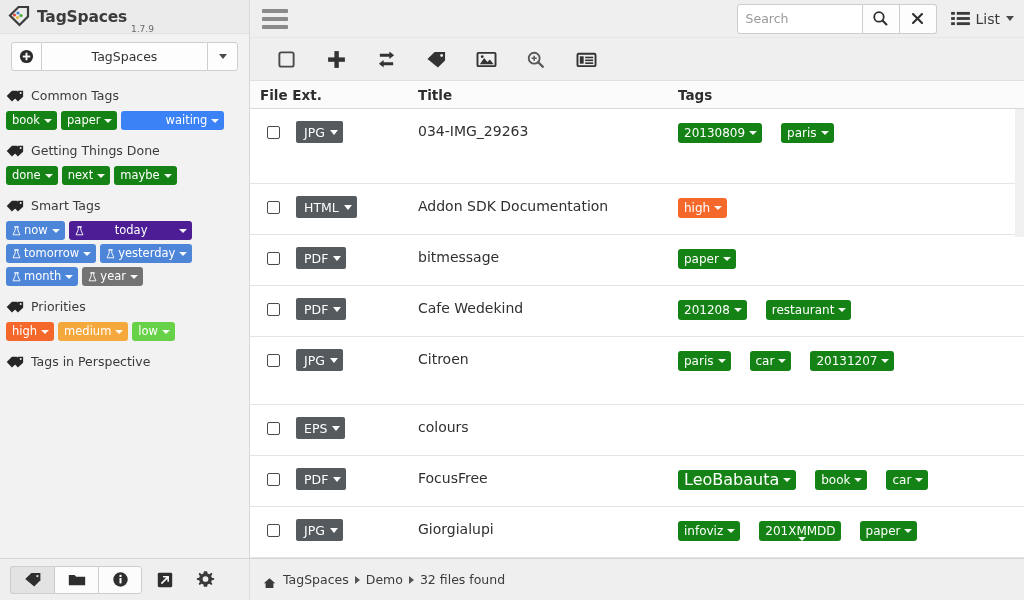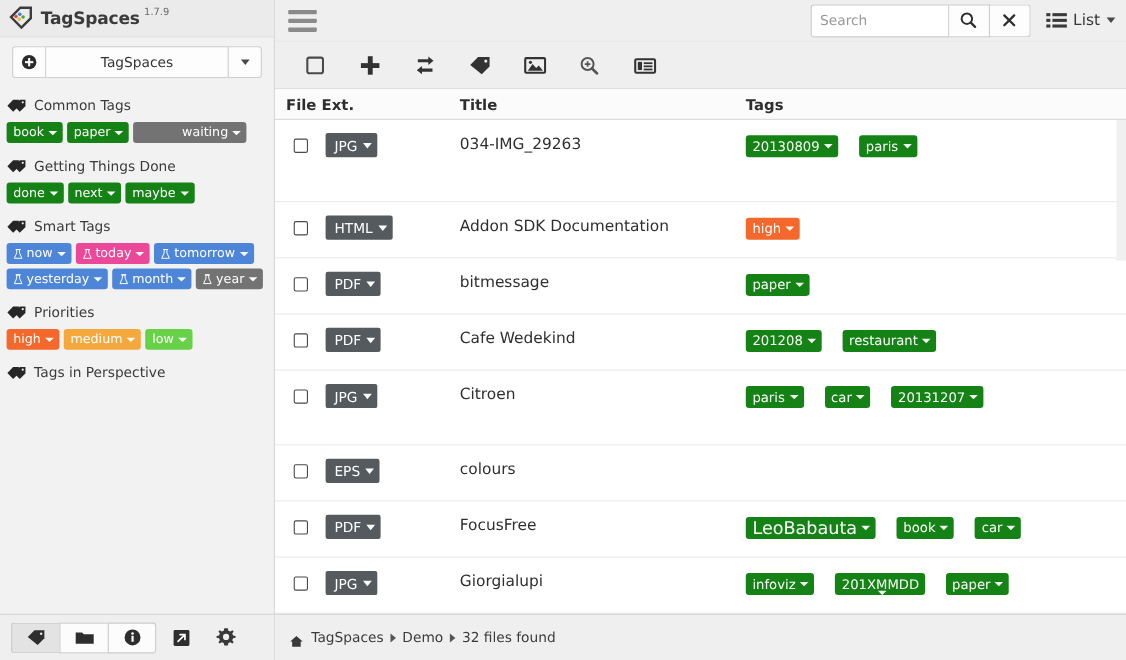--- a/index.html
+++ b/index.html
@@ -24,21 +24,21 @@
     background: #ebebeb;
     display: flex; align-items: center;
     padding-left: 7px;
     border-bottom: 1px solid #e2e2e2;
   }
   .logo-icon { width: 24px; height: 24px; flex: 0 0 24px; }
   .app-title {
     font-size: 15.5px; font-weight: bold; color: #3b3b3b;
     margin-left: 6px; letter-spacing: -0.2px;
   }
-  .app-version { font-size: 9px; color: #6a6a6a; margin-left: 4px; align-self: flex-start; margin-top: 7px; }
+  .app-version { font-size: 9px; color: #6a6a6a; margin-left: 4px; align-self: flex-start; margin-top: 24px; }
 
   .loc-bar { padding: 8px 11px 9px 11px; }
   .loc-group { display: flex; height: 29px; }
   .loc-btn {
     width: 31px; background: #fdfdfd; border: 1px solid #cfcfcf;
     border-radius: 3px 0 0 3px;
     display: flex; align-items: center; justify-content: center;
     cursor: pointer;
   }
   .loc-name {
@@ -232,21 +232,21 @@
         </div>
         <div class="tg-tags">
           <span class="tag" style="background: rgb(20, 130, 20);">
             <span>book</span>
             <span class="tcaret"></span>
           </span>
           <span class="tag" style="background: rgb(20, 130, 20);">
             <span>paper</span>
             <span class="tcaret"></span>
           </span>
-          <span class="tag" style="background: #737373; padding-left: 44px;">
+          <span class="tag" style="background: #3b82f6; padding-left: 44px;">
             <span>waiting</span>
             <span class="tcaret"></span>
           </span>
         </div>
         <div class="tg-head">
           <span class="tg-icon"><svg viewBox="0 0 20 15" width="18" height="14">
               <path d="M0.8 7.6 L6.6 1.6 L12.4 1.6 L12.4 8.2 L6.6 13.6 Z" fill="#262626"></path>
               <path d="M7.6 7.6 L13.4 1.6 L19 1.6 L19 8.2 L13.2 13.6 Z" fill="#262626"></path>
               <circle cx="16.3" cy="4.2" r="1.1" fill="#f2f2f2"></circle>
             </svg></span>
@@ -278,21 +278,21 @@
         </div>
         <div class="tg-tags">
           <span class="tag" style="background: rgb(77, 133, 216);">
             <span class="flask"><svg viewBox="0 0 12 13" width="9" height="10">
                 <path d="M4.3 1 L7.7 1 L7.7 5 L10.6 11.6 L1.4 11.6 L4.3 5 Z" fill="none" stroke="#ffffff" stroke-width="1.2"></path>
                 <line x1="3.4" y1="1" x2="8.6" y2="1" stroke="#fff" stroke-width="1.3" stroke-linecap="round"></line>
               </svg></span>
             <span>now</span>
             <span class="tcaret"></span>
           </span>
-          <span class="tag" style="background: #ec4899;">
+          <span class="tag" style="background: #4c1d95; gap: 28px;">
             <span class="flask"><svg viewBox="0 0 12 13" width="9" height="10">
                 <path d="M4.3 1 L7.7 1 L7.7 5 L10.6 11.6 L1.4 11.6 L4.3 5 Z" fill="none" stroke="#ffffff" stroke-width="1.2"></path>
                 <line x1="3.4" y1="1" x2="8.6" y2="1" stroke="#fff" stroke-width="1.3" stroke-linecap="round"></line>
               </svg></span>
             <span>today</span>
             <span class="tcaret"></span>
           </span>
           <span class="tag" style="background: rgb(77, 133, 216);">
             <span class="flask"><svg viewBox="0 0 12 13" width="9" height="10">
                 <path d="M4.3 1 L7.7 1 L7.7 5 L10.6 11.6 L1.4 11.6 L4.3 5 Z" fill="none" stroke="#ffffff" stroke-width="1.2"></path>

